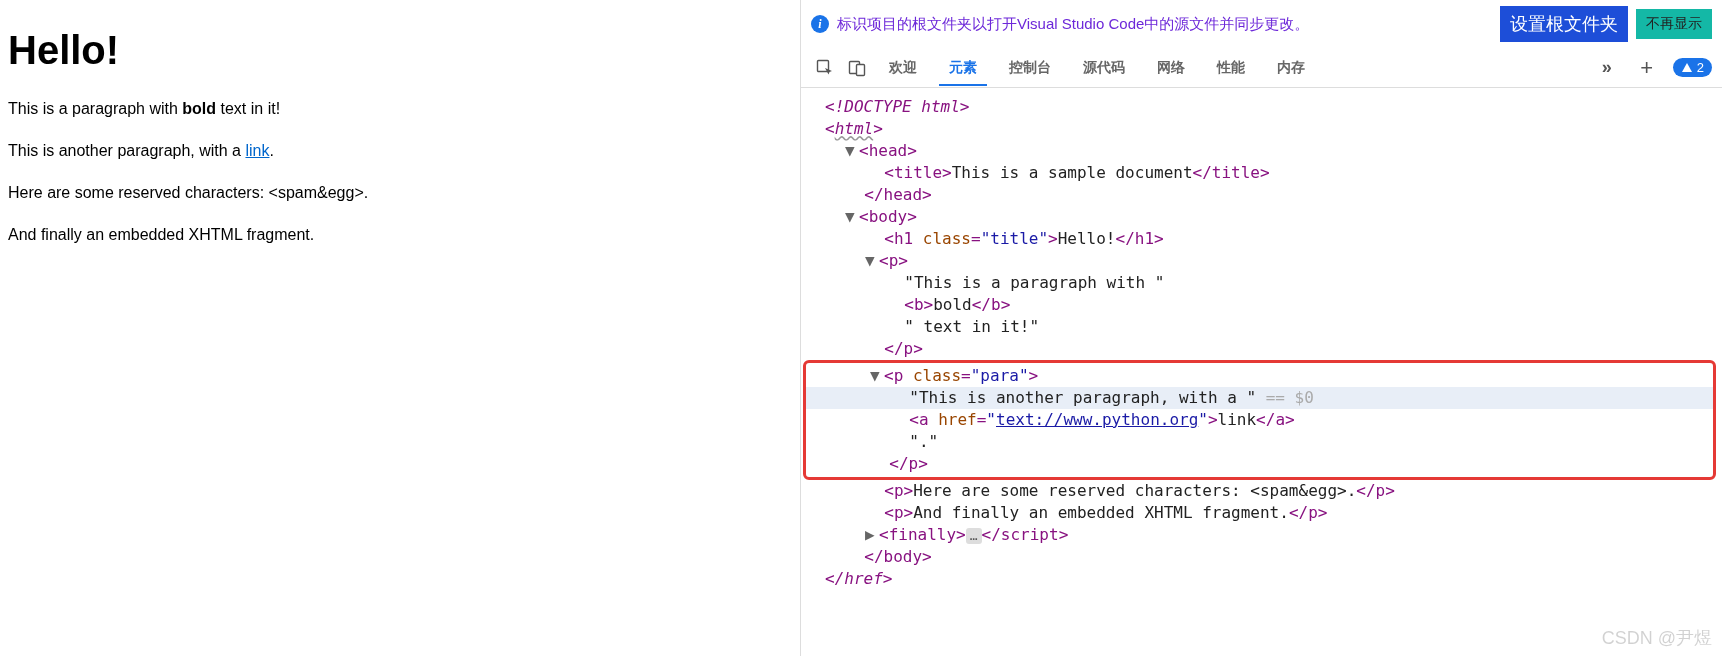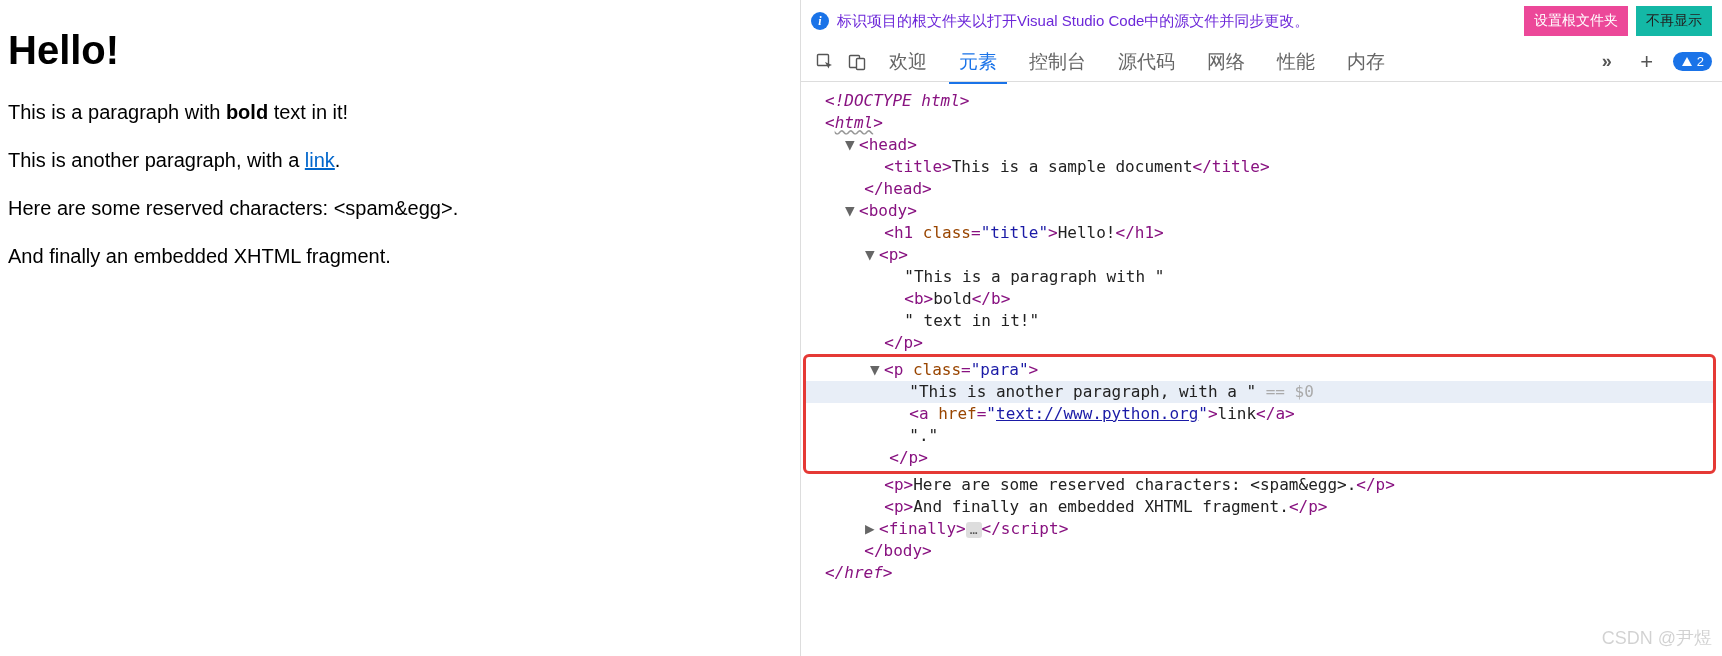--- a/index.html
+++ b/index.html
@@ -1,34 +1,34 @@
 <!DOCTYPE html>
 <html><head>
   <meta charset="utf-8">
   <style>
     * { box-sizing: border-box; margin: 0; padding: 0; }
     body { font-family: -apple-system, "Segoe UI", Arial, sans-serif; display: flex; width: 1722px; height: 656px; background: #fff; overflow: hidden; }
     
     .left-panel { width: 800px; padding: 10px 8px; font-size: 20px; color: #000; }
     .left-panel h1 { font-size: 40px; font-weight: 700; margin: 18px 0 24px 0; }
-    .left-panel p { margin: 18px 0; line-height: 1.5; font-size: 20px; }
+    .left-panel p { margin: 18px 0; line-height: 1.5; font-size: 16px; }
     .left-panel b { font-weight: 700; }
     .left-panel a { color: #0066cc; text-decoration: underline; }
     
     .right-panel { flex: 1; border-left: 1px solid #ddd; display: flex; flex-direction: column; background: #fff; }
     
     .info-bar { display: flex; align-items: center; padding: 6px 10px; gap: 8px; font-size: 15px; }
     .info-icon { width: 18px; height: 18px; border-radius: 50%; background: #1a73e8; color: #fff; font-size: 12px; font-weight: 700; display: inline-flex; align-items: center; justify-content: center; font-style: italic; font-family: Georgia, serif; }
     .info-text { flex: 1; color: #6d28d9; }
-    .btn-primary { background: #ec4899; color: #fff; border: none; padding: 6px 10px; font-size: 14px; cursor: pointer; }
+    .btn-primary { background: #1d4ed8; color: #fff; border: none; padding: 6px 10px; font-size: 18px; cursor: pointer; }
     .btn-secondary { background: #14b8a6; color: #222; border: none; padding: 6px 10px; font-size: 14px; cursor: pointer; }
     
     .tab-bar { display: flex; align-items: center; border-bottom: 1px solid #ddd; padding: 0 10px; height: 40px; gap: 4px; }
     .tool-icon { width: 28px; height: 28px; display: inline-flex; align-items: center; justify-content: center; color: #555; cursor: pointer; font-size: 16px; }
-    .tab { padding: 8px 14px; color: #666; font-size: 19px; cursor: pointer; position: relative; }
+    .tab { padding: 8px 14px; color: #666; font-size: 14px; cursor: pointer; position: relative; font-weight: bold; }
     .tab.active { color: #1a73e8; }
     .tab.active::after { content: ''; position: absolute; left: 4px; right: 4px; bottom: -1px; height: 2px; background: #1a73e8; }
     .right-tools { margin-left: auto; display: flex; align-items: center; gap: 12px; }
     .badge-count { background: #1a73e8; color: #fff; border-radius: 10px; padding: 2px 8px; font-size: 13px; display: inline-flex; align-items: center; gap: 4px; }
     
     .dom-tree { padding: 8px 0; font-family: Consolas, Menlo, monospace; font-size: 16px; line-height: 22px; overflow: auto; }
     .row { white-space: pre; color: #222; }
     .i1 { padding-left: 24px; font-style: italic; } .i2 { padding-left: 44px; } .i3 { padding-left: 64px; } .i4 { padding-left: 84px; }
     .tag { color: #881280; }
     .attr { color: #994500; }

